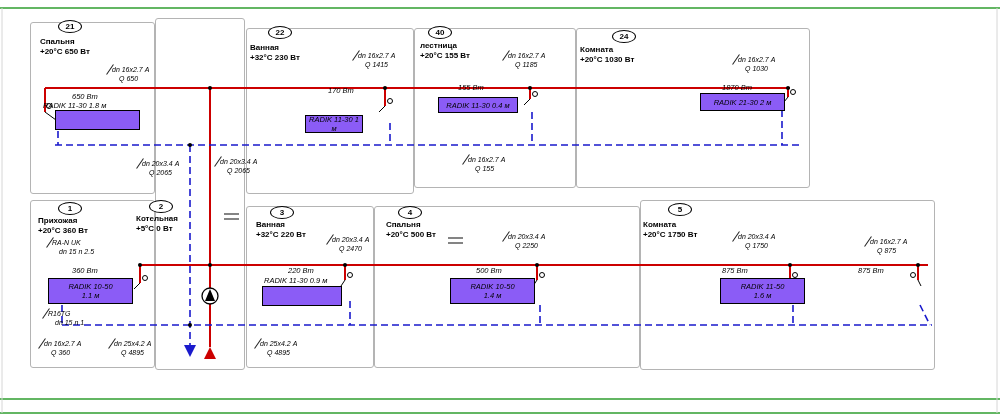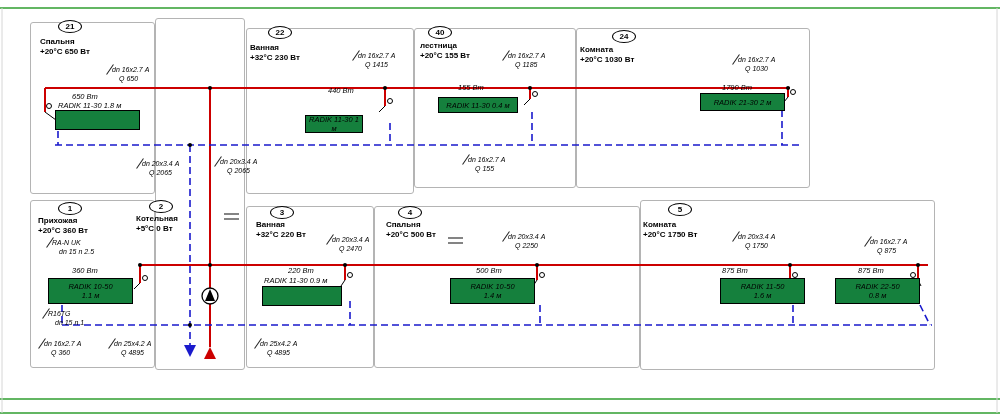--- a/index.html
+++ b/index.html
@@ -9,21 +9,21 @@
     font-family:"Liberation Sans", sans-serif; overflow:hidden;
   }
   .canvas svg { position:absolute; left:0; top:0; z-index:2; }
   .room { position:absolute; border:1px solid #b4b4b4; border-radius:3px; z-index:1; background:transparent; }
   .badge {
     position:absolute; width:24px; height:13px; border:1px solid #000; border-radius:50%;
     background:#fff; z-index:4; font:bold 8px/12px "Liberation Sans", sans-serif; text-align:center; color:#000;
   }
   .roomlabel { position:absolute; z-index:3; font:bold 8px/10px "Liberation Sans", sans-serif; color:#000; white-space:nowrap; }
   .rad {
-    position:absolute; background:#15803d; border:1px solid #000; z-index:3;
+    position:absolute; background:#8b5cf6; border:1px solid #000; z-index:3;
     display:flex; flex-direction:column; align-items:center; justify-content:center;
     font:italic 7.5px/9px "Liberation Sans", sans-serif; text-align:center; color:#000;
   }
   .rad-power, .rad-model { position:absolute; z-index:3; font:italic 7.5px/9px "Liberation Sans", sans-serif; color:#000; white-space:nowrap; }
   .anno { position:absolute; z-index:3; font:italic 7px/8.5px "Liberation Sans", sans-serif; color:#000; white-space:nowrap; }
   .anno .qv { padding-left:7px; }
   .anno::before {
     content:""; position:absolute; left:-8px; top:3px; width:12px; height:1px;
     background:#222; transform:rotate(-55deg);
   }
@@ -158,34 +158,34 @@
   <div class="roomlabel" style="left:386px;top:220px">
     <div>Спальня</div>
     <div>+20°C 500 Вт</div>
   </div>
   <div class="roomlabel" style="left:643px;top:220px">
     <div>Комната</div>
     <div>+20°C 1750 Вт</div>
   </div>
 
   <div class="rad-power" style="left:72px;top:92px">650 Вт</div>
-  <div class="rad-model" style="left:58px;top:101px">RADIK 11-30 1.8 м</div>
+  <div class="rad-model" style="left:43px;top:101px">RADIK 11-30 1.8 м</div>
   <div class="rad" style="left:55px;top:110px;width:85px;height:20px"></div>
 
-  <div class="rad-power" style="left:328px;top:86px">440 Вт</div>
+  <div class="rad-power" style="left:328px;top:86px">170 Вт</div>
   <div class="rad" style="left:305px;top:115px;width:58px;height:18px">
     <div>RADIK 11-30 1 м</div>
   </div>
 
   <div class="rad-power" style="left:458px;top:83px">155 Вт</div>
   <div class="rad" style="left:438px;top:97px;width:80px;height:16px">
     <div>RADIK 11-30 0.4 м</div>
   </div>
 
-  <div class="rad-power" style="left:722px;top:83px">1790 Вт</div>
+  <div class="rad-power" style="left:722px;top:83px">1870 Вт</div>
   <div class="rad" style="left:700px;top:93px;width:85px;height:18px">
     <div>RADIK 21-30 2 м</div>
   </div>
 
   <div class="rad-power" style="left:72px;top:266px">360 Вт</div>
   <div class="rad" style="left:48px;top:278px;width:85px;height:26px">
     <div>RADIK 10-50</div>
     <div>1.1 м</div>
   </div>
 
@@ -199,24 +199,20 @@
     <div>1.4 м</div>
   </div>
 
   <div class="rad-power" style="left:722px;top:266px">875 Вт</div>
   <div class="rad" style="left:720px;top:278px;width:85px;height:26px">
     <div>RADIK 11-50</div>
     <div>1.6 м</div>
   </div>
 
   <div class="rad-power" style="left:858px;top:266px">875 Вт</div>
-  <div class="rad" style="left:835px;top:278px;width:85px;height:26px">
-    <div>RADIK 22-50</div>
-    <div>0.8 м</div>
-  </div>
 
   <div class="anno" style="left:112px;top:66px">
     <div class="dn">dn 16x2.7 А</div>
     <div class="qv">Q 650</div>
   </div>
   <div class="anno" style="left:142px;top:160px">
     <div class="dn">dn 20x3.4 А</div>
     <div class="qv">Q 2065</div>
   </div>
   <div class="anno" style="left:220px;top:158px">

